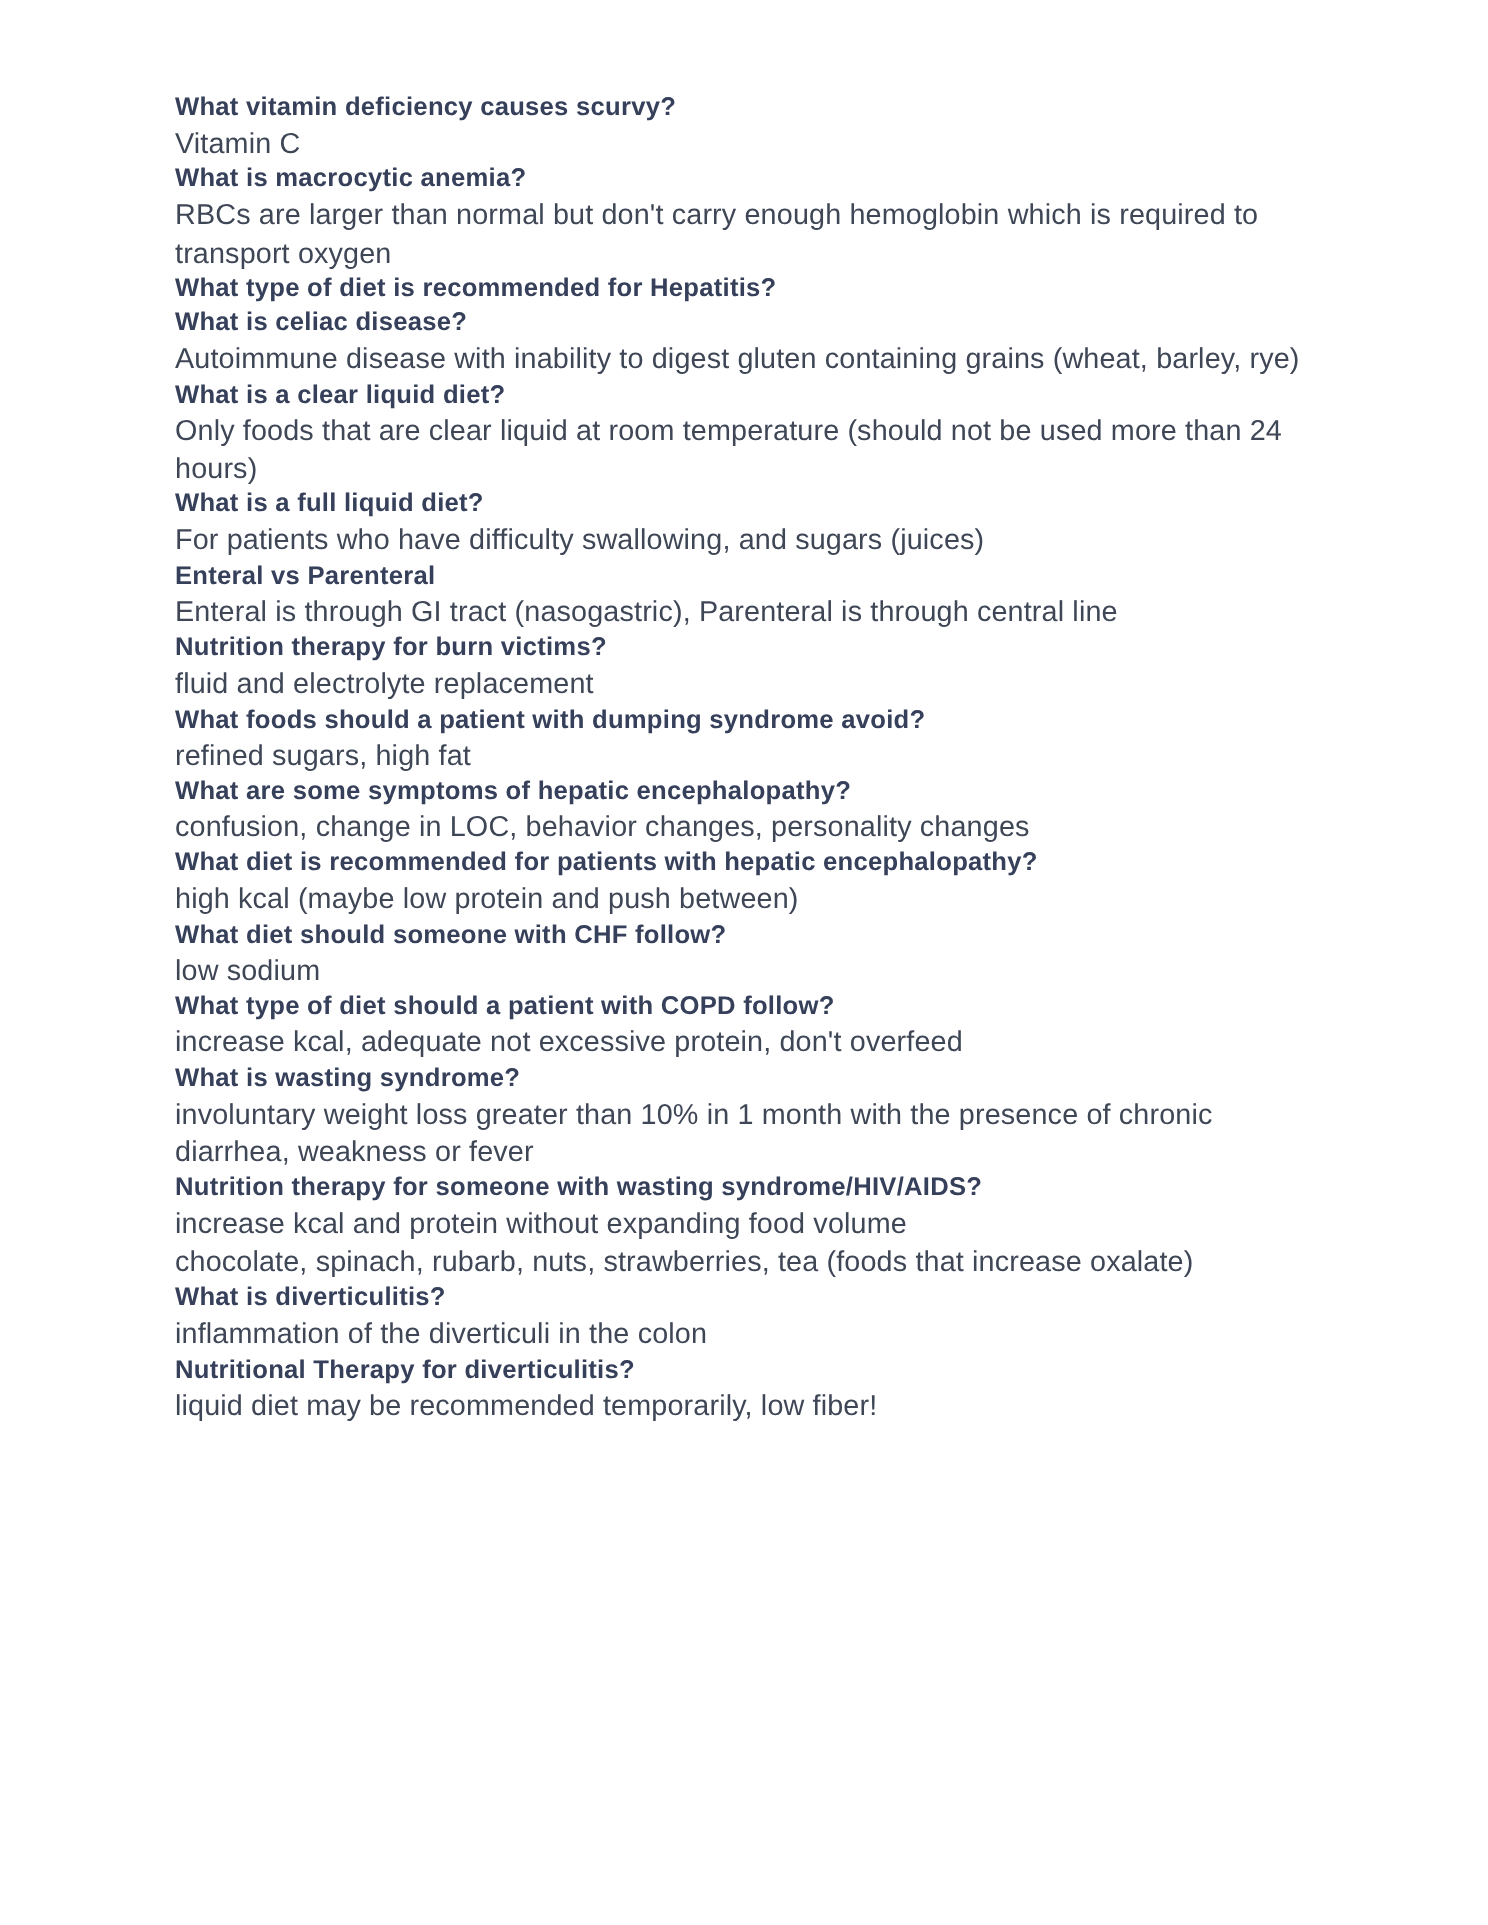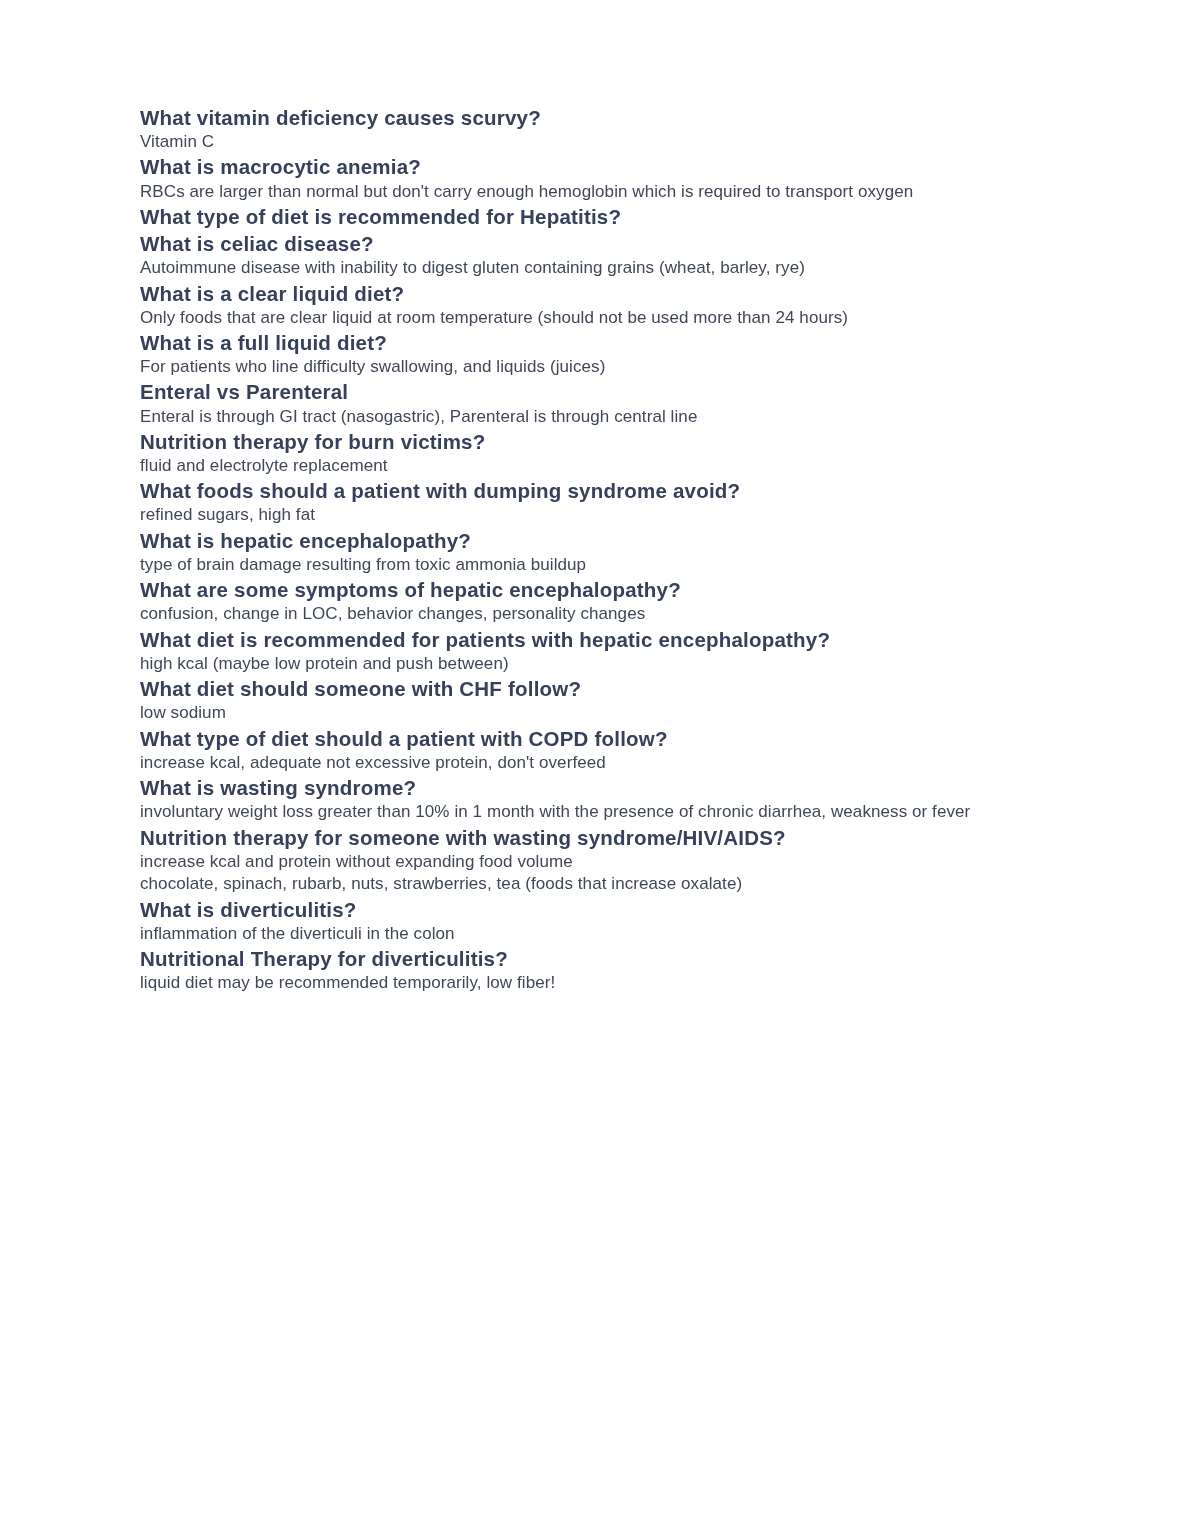--- a/index.html
+++ b/index.html
@@ -11,38 +11,38 @@
     width: 1190px;
     min-height: 1540px;
     font-family: "Liberation Sans", sans-serif;
     color: #3c4257;
   }
   .page {
     position: relative;
     width: 1190px;
     min-height: 1540px;
     box-sizing: border-box;
-    padding: 104px 140px 120px 140px;
+    padding: 72px 140px 120px 140px;
     background: #ffffff;
   }
   .qa-list {
     display: block;
   }
   .qa-item {
     display: block;
   }
   .question {
     font-size: 20.5px;
     font-weight: bold;
     line-height: 1.32;
     color: #36405a;
     letter-spacing: 0.01em;
   }
   .answer {
-    font-size: 17px;
+    font-size: 23px;
     font-weight: normal;
     line-height: 1.32;
     color: #3f4757;
     letter-spacing: 0.005em;
   }
 </style>
 </head>
 <body>
 
 <div class="page">
@@ -61,37 +61,33 @@
       <div class="qa-item">
         <div class="question">What is celiac disease?</div>
         <div class="answer">Autoimmune disease with inability to digest gluten containing grains (wheat, barley, rye)</div>
       </div>
       <div class="qa-item">
         <div class="question">What is a clear liquid diet?</div>
         <div class="answer">Only foods that are clear liquid at room temperature (should not be used more than 24 hours)</div>
       </div>
       <div class="qa-item">
         <div class="question">What is a full liquid diet?</div>
-        <div class="answer">For patients who line difficulty swallowing, and liquids (juices)</div>
+        <div class="answer">For patients who have difficulty swallowing, and sugars (juices)</div>
       </div>
       <div class="qa-item">
         <div class="question">Enteral vs Parenteral</div>
         <div class="answer">Enteral is through GI tract (nasogastric), Parenteral is through central line</div>
       </div>
       <div class="qa-item">
         <div class="question">Nutrition therapy for burn victims?</div>
         <div class="answer">fluid and electrolyte replacement</div>
       </div>
       <div class="qa-item">
         <div class="question">What foods should a patient with dumping syndrome avoid?</div>
         <div class="answer">refined sugars, high fat</div>
-      </div>
-      <div class="qa-item">
-        <div class="question">What is hepatic encephalopathy?</div>
-        <div class="answer">type of brain damage resulting from toxic ammonia buildup</div>
       </div>
       <div class="qa-item">
         <div class="question">What are some symptoms of hepatic encephalopathy?</div>
         <div class="answer">confusion, change in LOC, behavior changes, personality changes</div>
       </div>
       <div class="qa-item">
         <div class="question">What diet is recommended for patients with hepatic encephalopathy?</div>
         <div class="answer">high kcal (maybe low protein and push between)</div>
       </div>
       <div class="qa-item">

